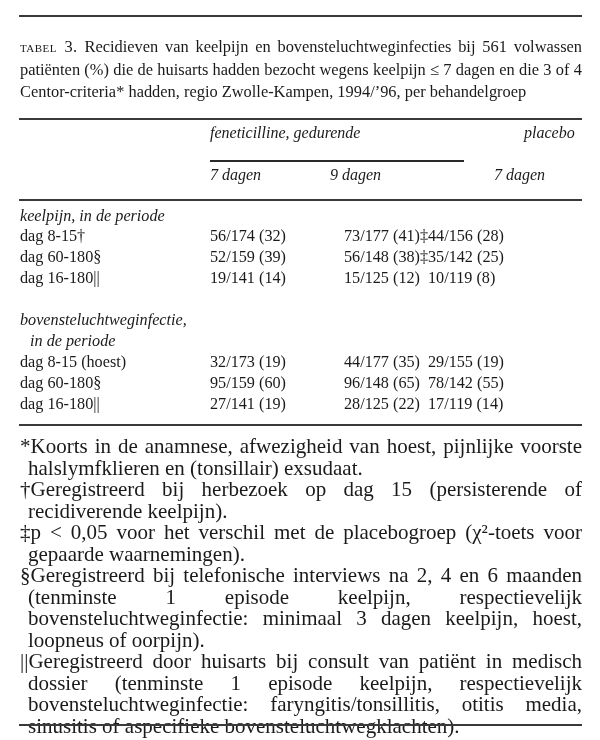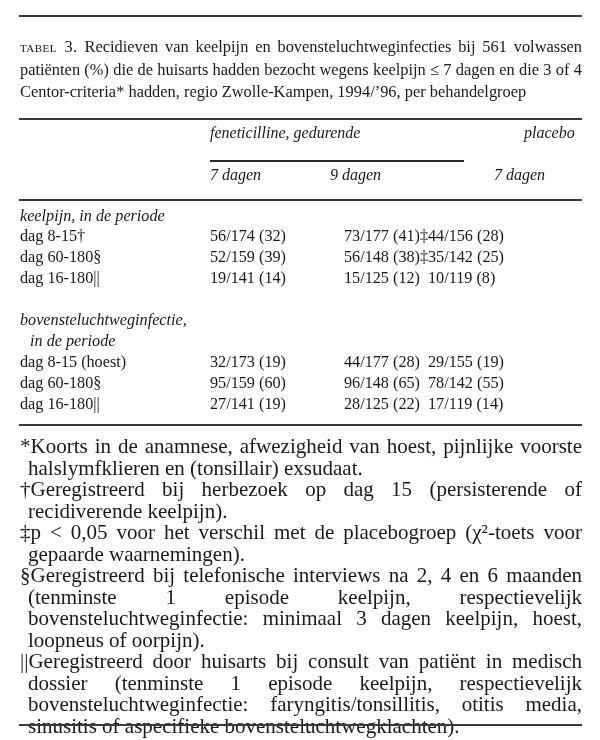--- a/index.html
+++ b/index.html
@@ -57,21 +57,21 @@
   <span class="c1">19/141 (14)</span>
   <span class="c2">15/125 (12)</span>
   <span class="c3">10/119 (8)</span>
 </div>
 
 <div class="section" style="top:311px;">bovensteluchtweginfectie,</div>
 <div class="section" style="top:332px; left:30px;">in de periode</div>
 <div class="row" style="top:353px;">
   <span class="c0">dag 8-15 (hoest)</span>
   <span class="c1">32/173 (19)</span>
-  <span class="c2">44/177 (28)</span>
+  <span class="c2">44/177 (35)</span>
   <span class="c3">29/155 (19)</span>
 </div>
 <div class="row" style="top:374px;">
   <span class="c0">dag 60-180§</span>
   <span class="c1">95/159 (60)</span>
   <span class="c2">96/148 (65)</span>
   <span class="c3">78/142 (55)</span>
 </div>
 <div class="row" style="top:395px;">
   <span class="c0">dag 16-180||</span>

